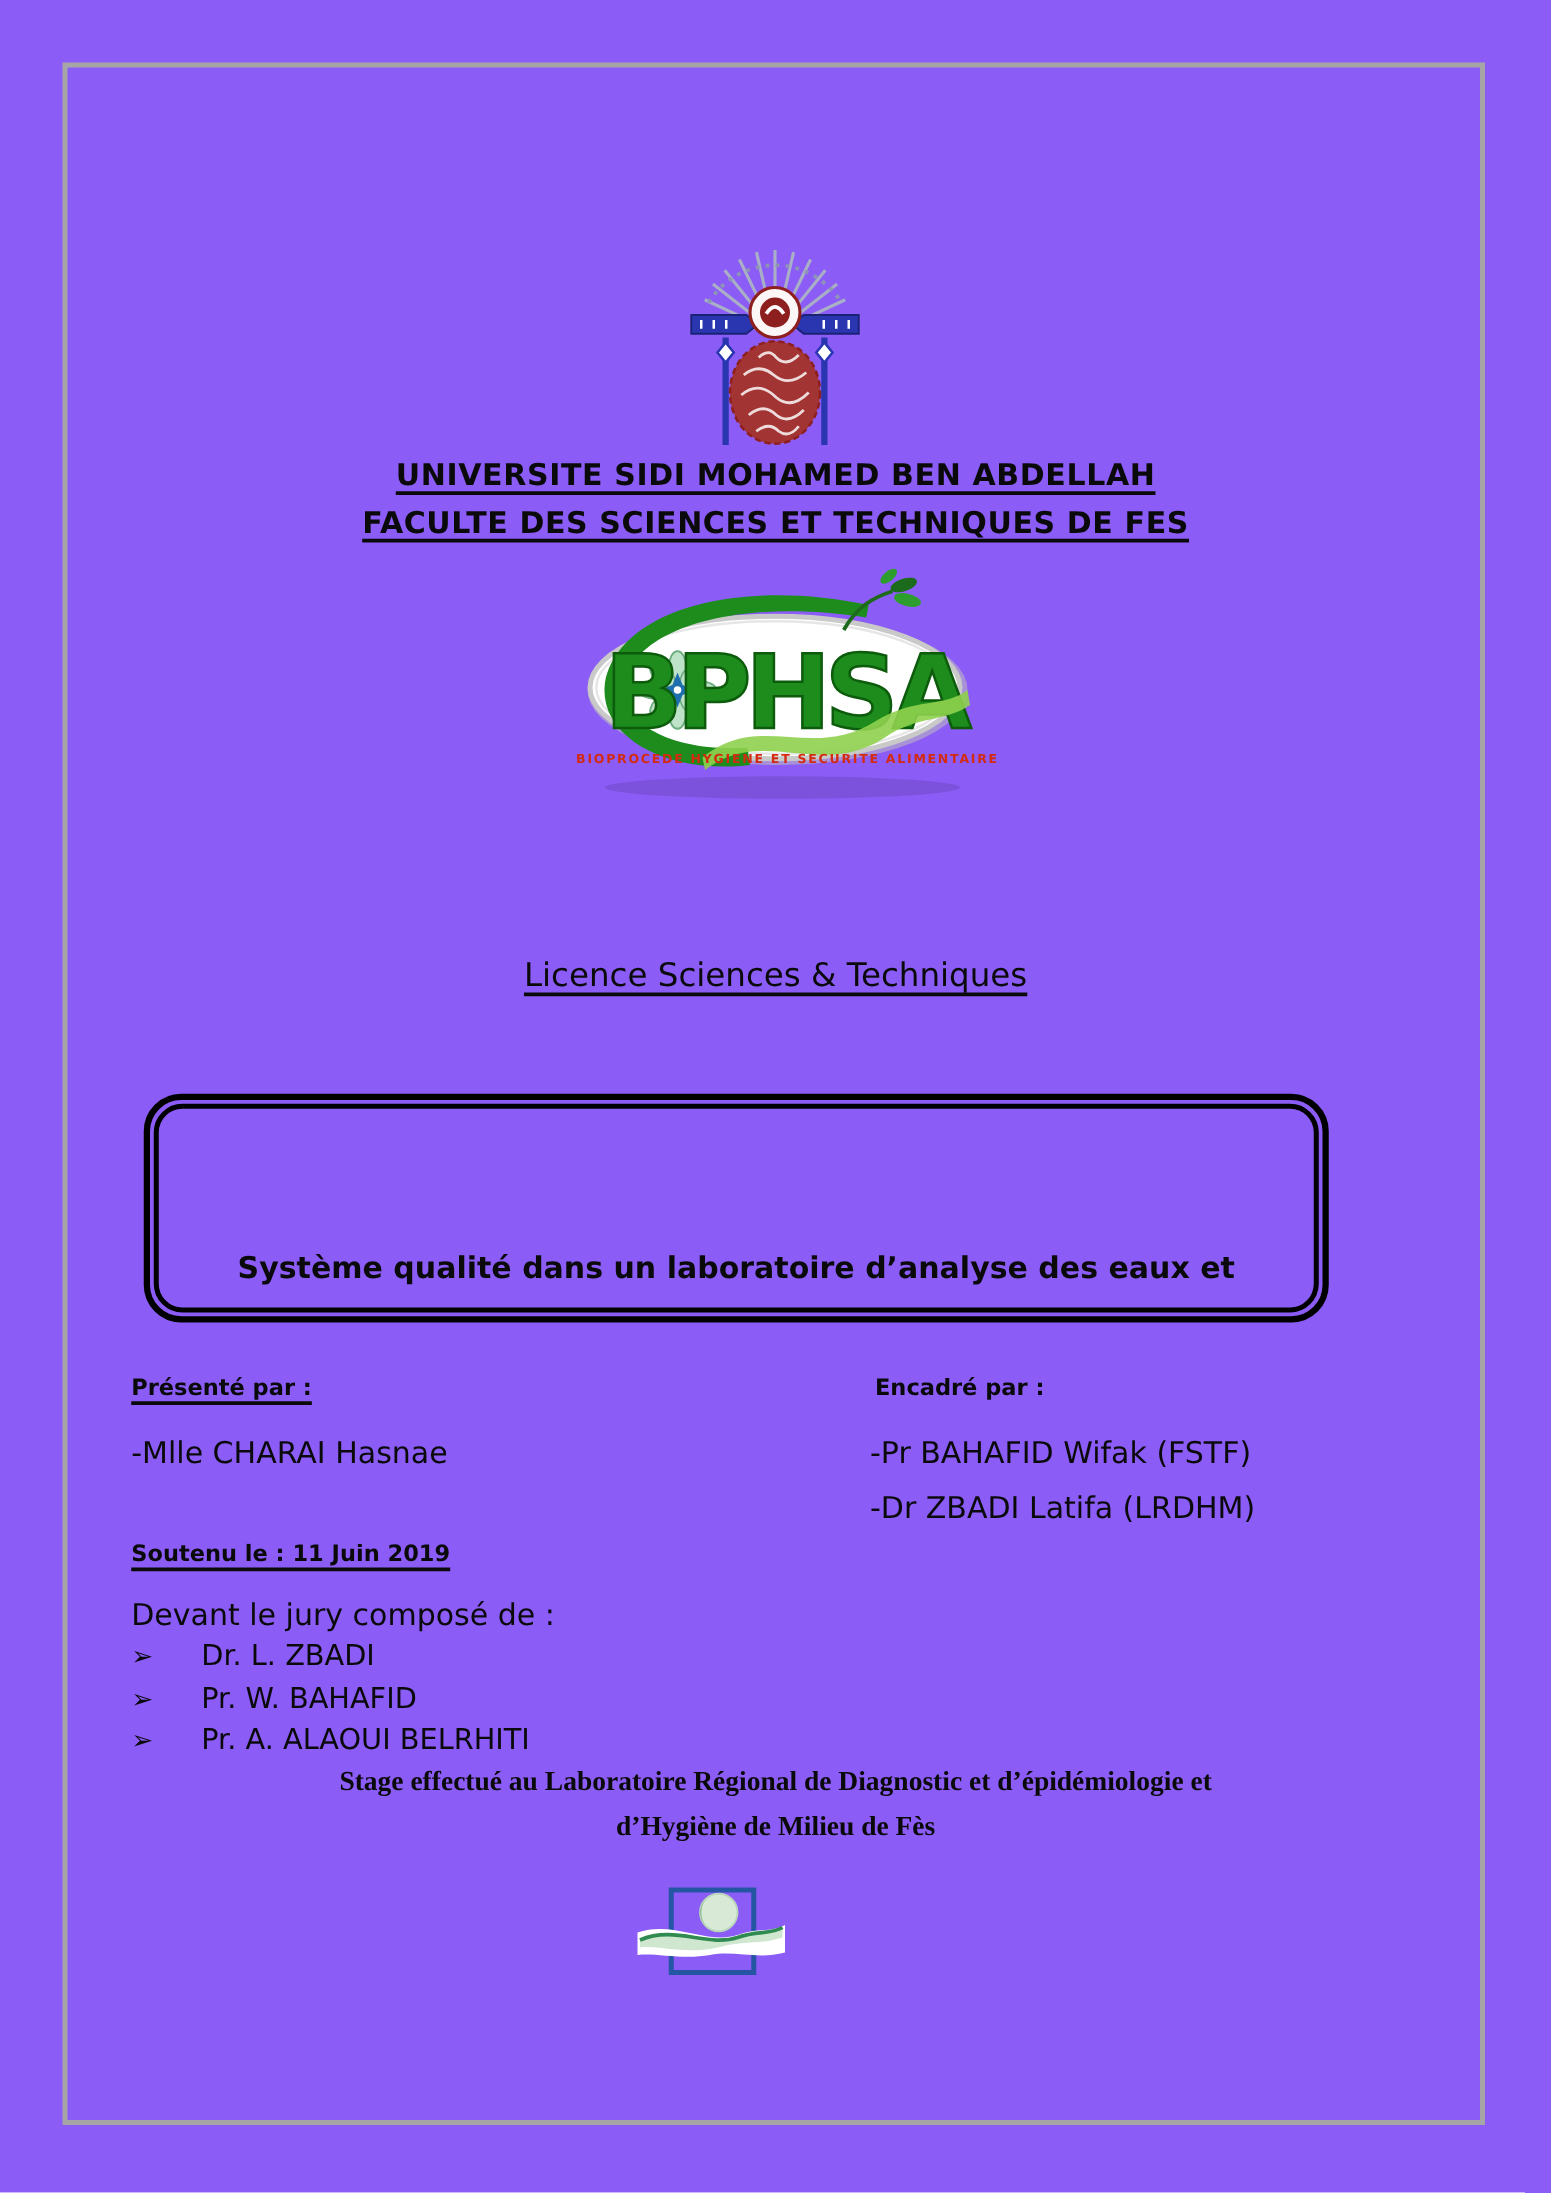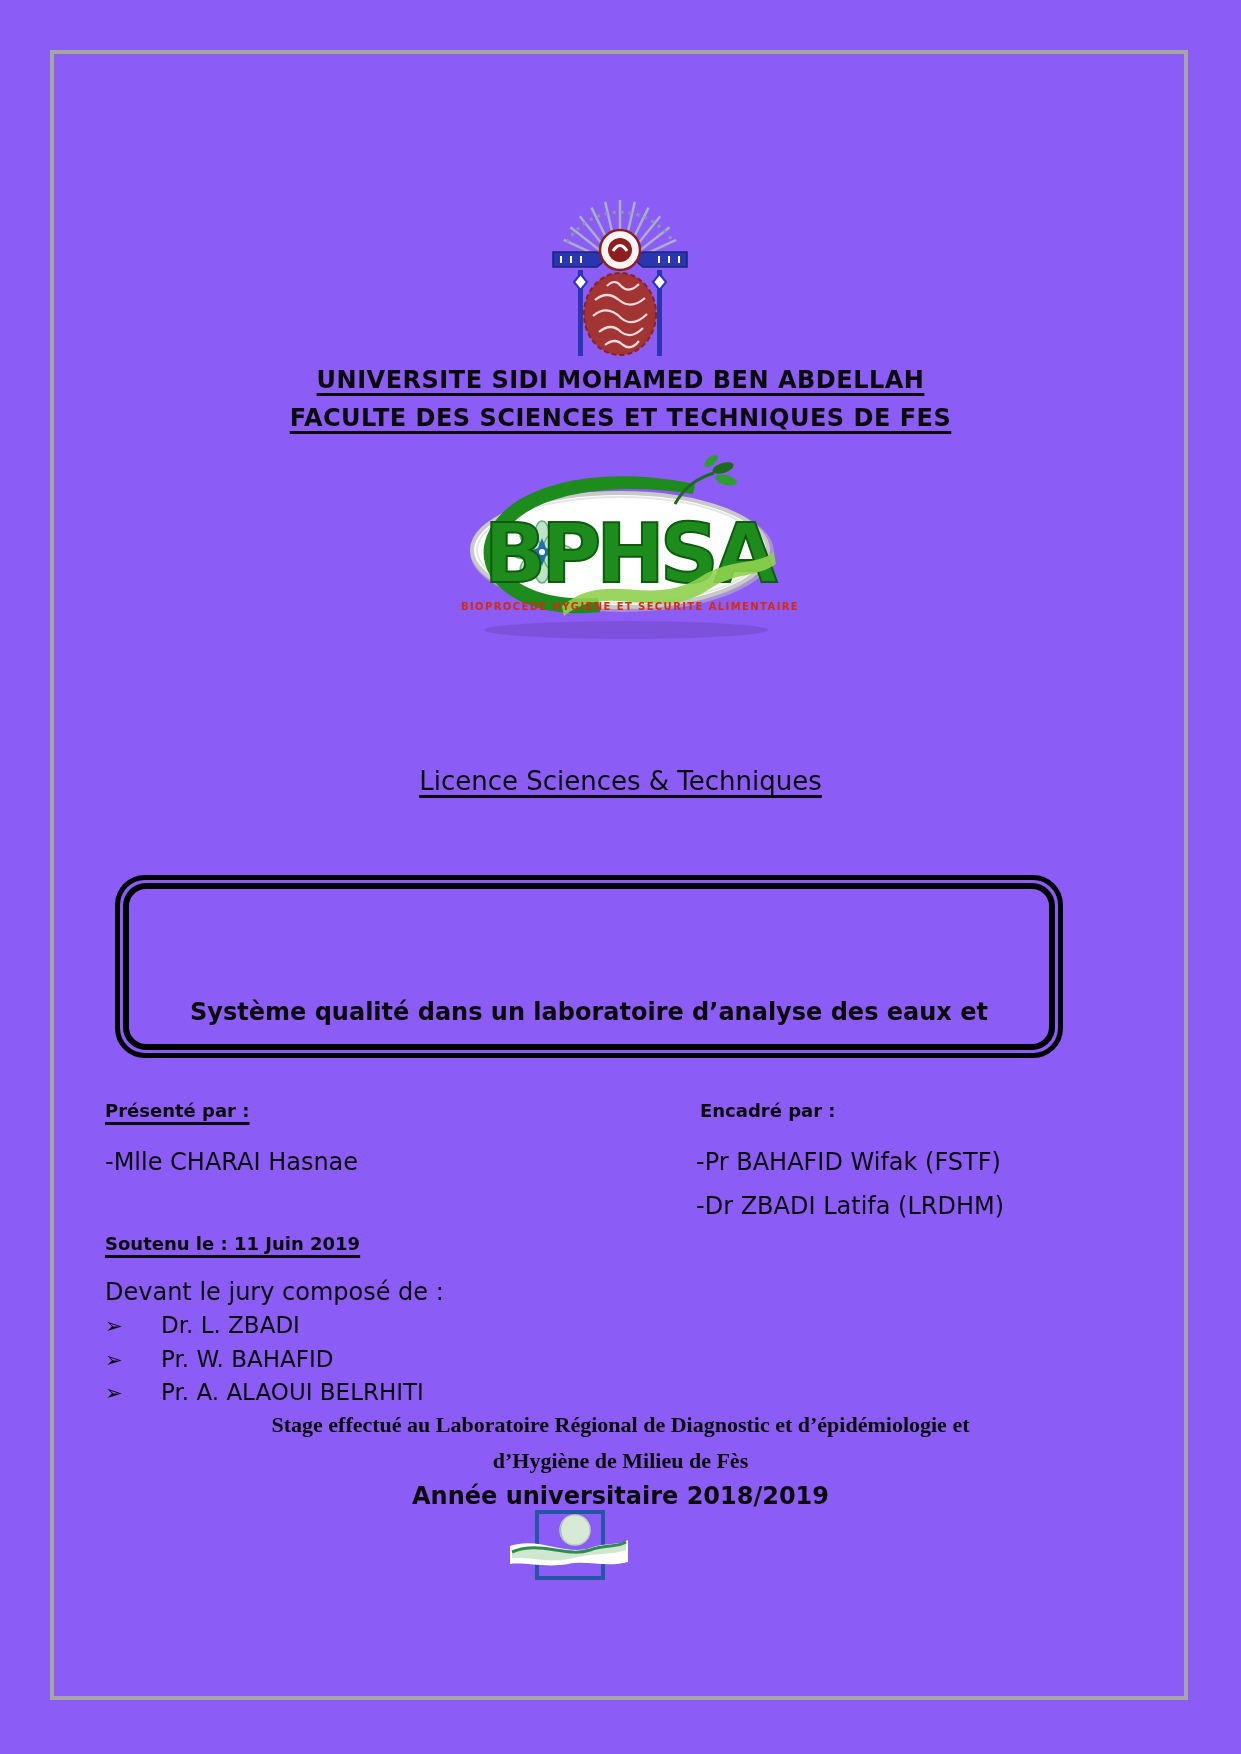--- a/index.html
+++ b/index.html
@@ -27,21 +27,21 @@
     font-size:26px;
     text-decoration:underline;text-decoration-thickness:2.5px;text-underline-offset:5px;
   }
   .title-box{
     position:absolute;left:115px;top:875px;width:948px;height:183px;
     border:5px solid #000;border-radius:30px;
     box-sizing:border-box;padding:3px;
   }
   .title-box-inner{
     width:100%;height:100%;box-sizing:border-box;
-    border:6px solid #000000;border-radius:23px;
+    border:4px solid #000000;border-radius:23px;
     display:flex;flex-direction:column;align-items:center;justify-content:flex-end;
     padding-bottom:18px;gap:34px;
   }
   .box-title{font-size:24px;font-weight:bold;white-space:nowrap;}
   .lbl{font-size:18px;font-weight:bold;}
   .lbl-u{text-decoration:underline;text-decoration-thickness:2.5px;text-underline-offset:5px;}
   .body-txt{font-size:24px;}
   .jury-item{position:absolute;left:105px;font-size:23px;}
   .jury-bullet{display:inline-block;width:56px;font-size:21px;}
   .stage-line{font-size:22px;}
@@ -170,21 +170,20 @@
   <div class="jury-item" style="top:1346px;">
     <span class="jury-bullet">➢</span><span>Pr. W. BAHAFID</span>
   </div>
   <div class="jury-item" style="top:1379px;">
     <span class="jury-bullet">➢</span><span>Pr. A. ALAOUI BELRHITI</span>
   </div>
 
   <div class="abs centered serif-bold stage-line" style="top:1412px;">Stage effectué au Laboratoire Régional de Diagnostic et d’épidémiologie et</div>
   <div class="abs centered serif-bold stage-line" style="top:1448px;">d’Hygiène de Milieu de Fès</div>
 
-  <div class="abs centered annee" style="top:1482px;">Année universitaire 2018/2019</div>
 
   <svg class="abs" style="left:508px;top:1508px;" width="122" height="80" viewBox="0 0 122 80">
     <rect x="29" y="4" width="66" height="66" fill="none" stroke="#2456a4" stroke-width="4"></rect>
     <path d="M 2 38 C 30 28, 58 48, 82 40 C 98 34, 110 38, 120 32 L 120 54 C 98 60, 80 52, 60 56 C 38 60, 16 54, 2 56 Z" fill="#ffffff"></path>
     <circle cx="67" cy="22" r="15" fill="#d8ead5" stroke="#b9d6bb" stroke-width="1.5"></circle>
     <path d="M 56 12 A 15 15 0 0 0 56 32 A 19 19 0 0 1 56 12 Z" fill="#8fbf97"></path>
     <path d="M 4 44 C 32 32, 58 50, 82 42 C 98 36, 108 40, 118 34 L 118 42 C 100 48, 88 44, 66 50 C 42 56, 18 48, 4 50 Z" fill="#cfe6cf"></path>
     <path d="M 4 44 C 32 32, 58 50, 82 42 C 98 36, 108 40, 118 34" fill="none" stroke="#2f8b4f" stroke-width="3"></path>
   </svg>
 

